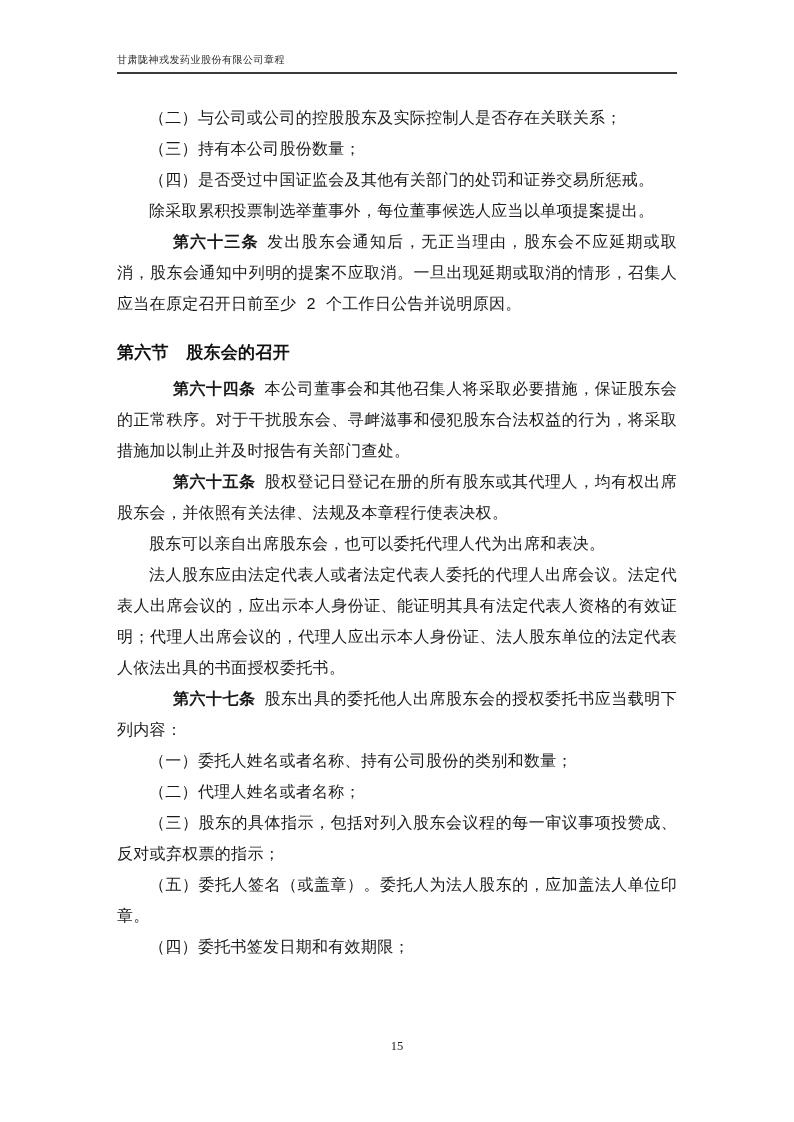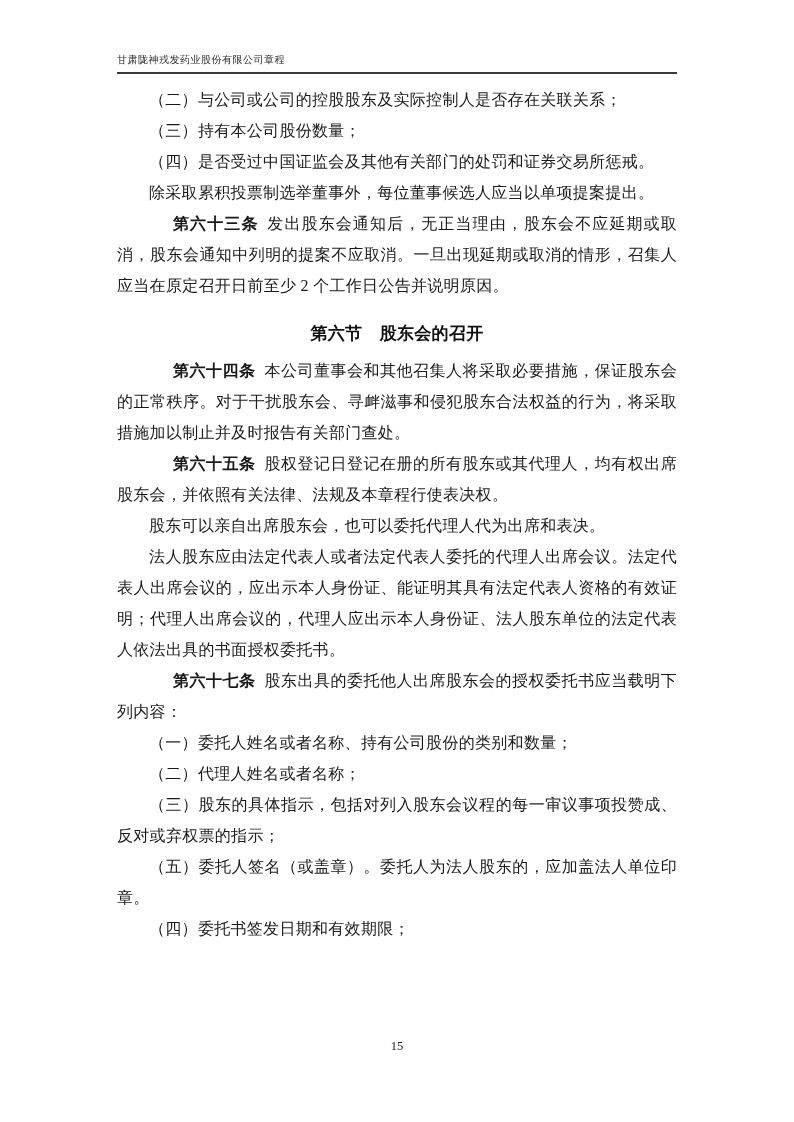--- a/index.html
+++ b/index.html
@@ -32,24 +32,25 @@
   .header-rule {
     margin-top: 2px;
     height: 0;
     border-bottom: 2px solid #3a3a3a;
   }
   
   .doc-body {
     position: absolute;
     left: 117px;
     width: 560px;
-    top: 84px;
+    top: 104px;
     font-size: 16px;
     line-height: 31px;
     letter-spacing: 0.3px;
+    font-family: Liberation Mono, monospace;
   }
   .para {
     margin: 0;
     text-indent: 2em;
     text-align: justify;
   }
   .para b.art {
     font-weight: bold;
   }
   .para b.art:not(:empty) {
@@ -57,21 +58,21 @@
     margin-left: 24px;
   }
   .para b[data-bind]:empty {
     display: none;
     margin: 0;
   }
   .section-heading {
     margin: 17px 0 6px 0;
     font-size: 17px;
     font-weight: bold;
-    text-align: center;
+    text-align: left;
     line-height: 31px;
     color: #111;
   }
   
   .page-footer {
     position: absolute;
     left: 0;
     width: 100%;
     top: 1036px;
     text-align: center;

